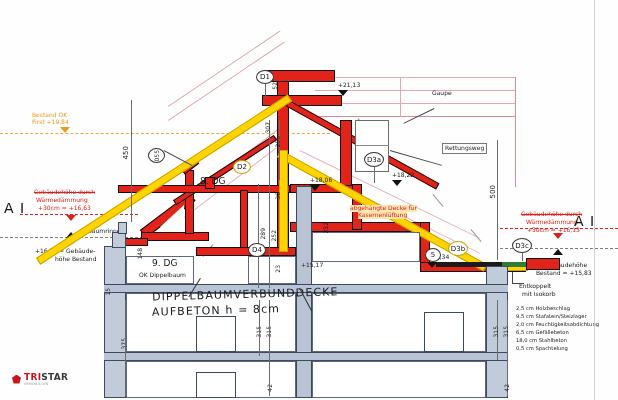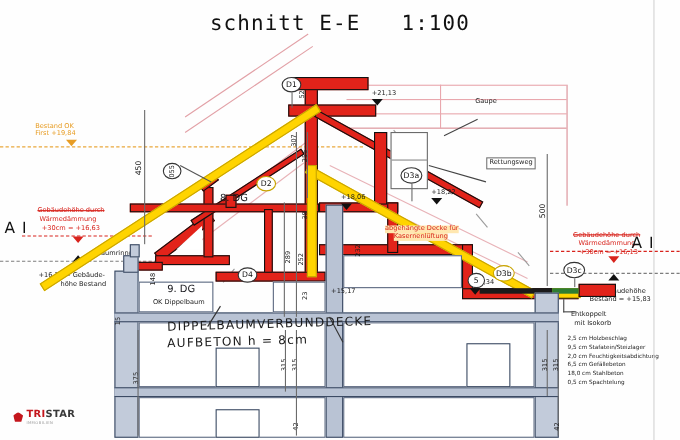--- a/index.html
+++ b/index.html
@@ -65,21 +65,20 @@
   #logoText i{color:#c4161c;font-style:normal;}
   #logoSub{font-size:3.4px;color:#999;letter-spacing:.4px;}
 
   .lay{font-size:5.2px;line-height:1.55;color:#222;white-space:pre;}
 </style>
 </head>
 <body>
 
 <div id="stage">
 
-  <div class="abs t" id="title">schnitt E-E   1:100</div>
 
   <div class="abs pinkline" style="left:315px;top:77px;width:200px;"></div>
   <div class="abs pinkline" style="left:315px;top:90px;width:200px;"></div>
   <div class="abs pinkline" style="left:315px;top:103px;width:200px;"></div>
   <div class="abs pinkline2" style="left:315px;top:116px;width:200px;"></div>
   <div class="abs vline" style="left:515px;top:77px;height:110px;background:#d98d95;"></div>
   <div class="abs vline" style="left:400px;top:77px;height:40px;background:#e9a7ad;"></div>
 
   <div class="abs" style="left:168px;top:106px;width:135px;height:1px;background:#e2a0a6;transform:rotate(-34deg);transform-origin:0 0;"></div>
   <div class="abs" style="left:168px;top:120px;width:140px;height:1px;background:#e2a0a6;transform:rotate(-34deg);transform-origin:0 0;"></div>
@@ -255,21 +254,21 @@
 
   <div class="abs bub" style="left:448px;top:241px;width:20px;height:15px;border-color:#c8a400;">
     <span>D3b</span>
   </div>
 
   <div class="abs bub" style="left:512px;top:238px;width:20px;height:15px;">
     <span>D3c</span>
   </div>
   <div class="abs vline" style="left:522px;top:253px;height:8px;"></div>
 
-  <div class="abs bub" style="left:216px;top:243px;width:18px;height:14px;">
+  <div class="abs bub" style="left:248px;top:243px;width:18px;height:14px;">
     <span>D4</span>
   </div>
 
   <div class="abs bub" style="left:425px;top:248px;width:16px;height:14px;">
     <span>5</span>
   </div>
 
   <div class="abs bub" style="left:148px;top:148px;width:17px;height:15px;">
     <span class="vert6">055</span>
   </div>

